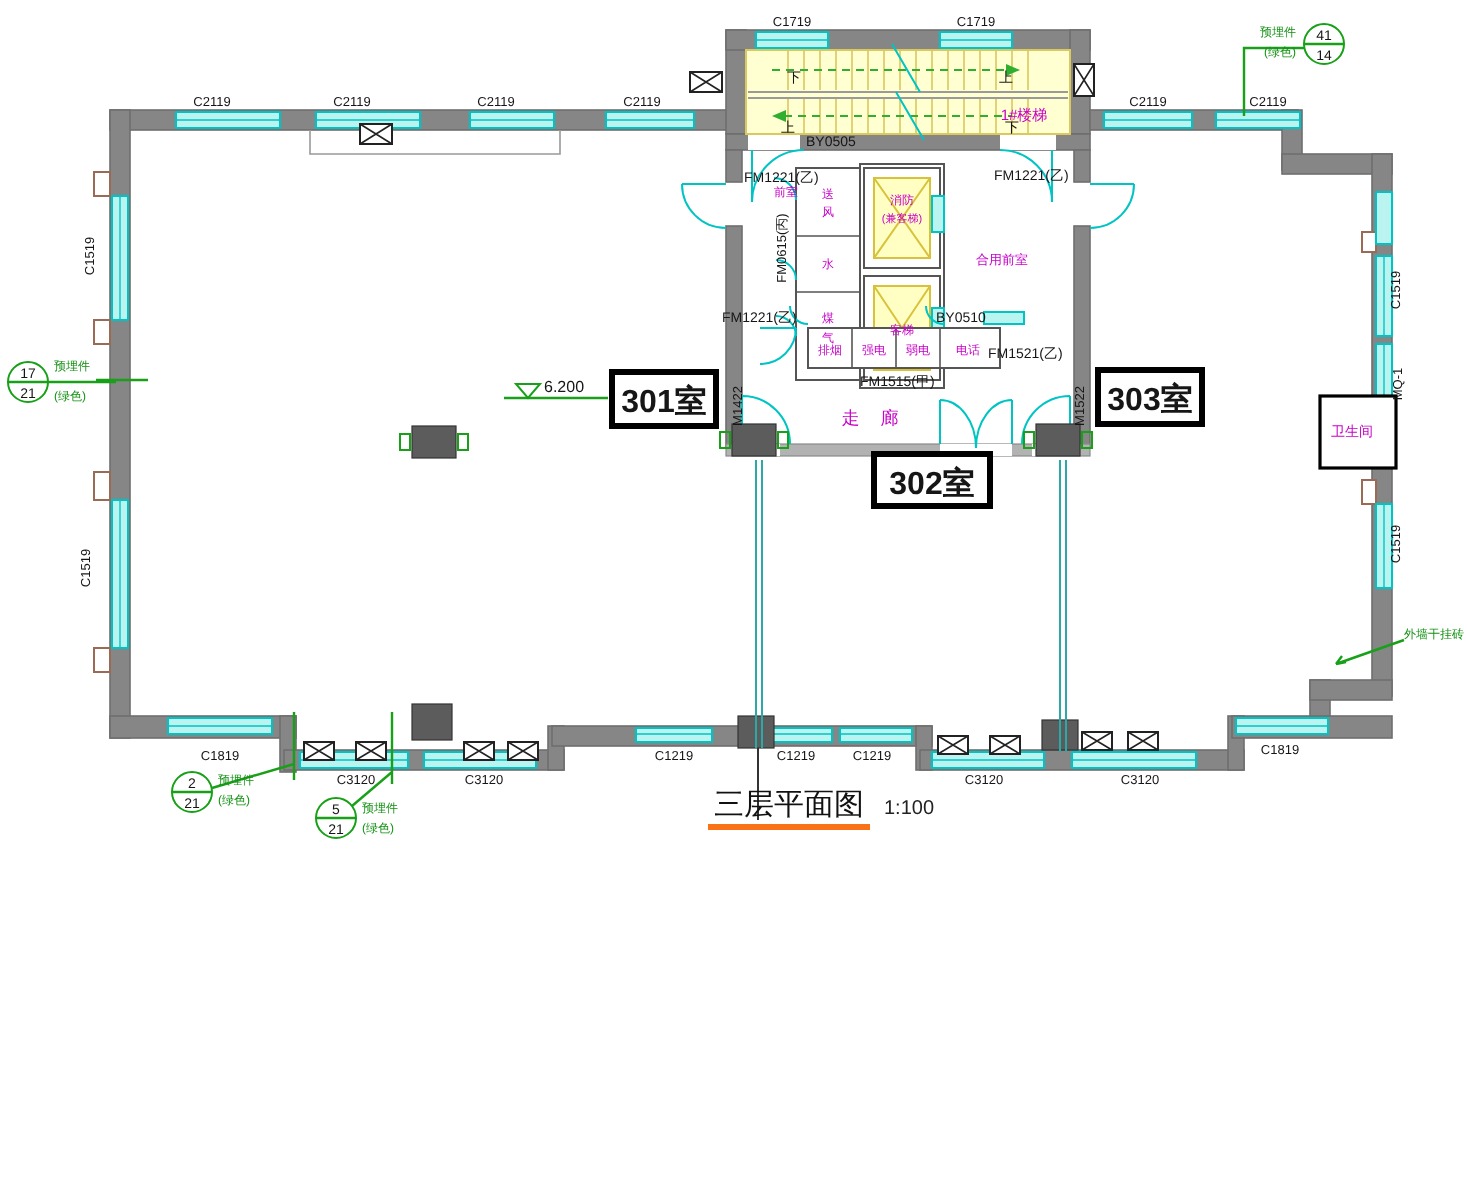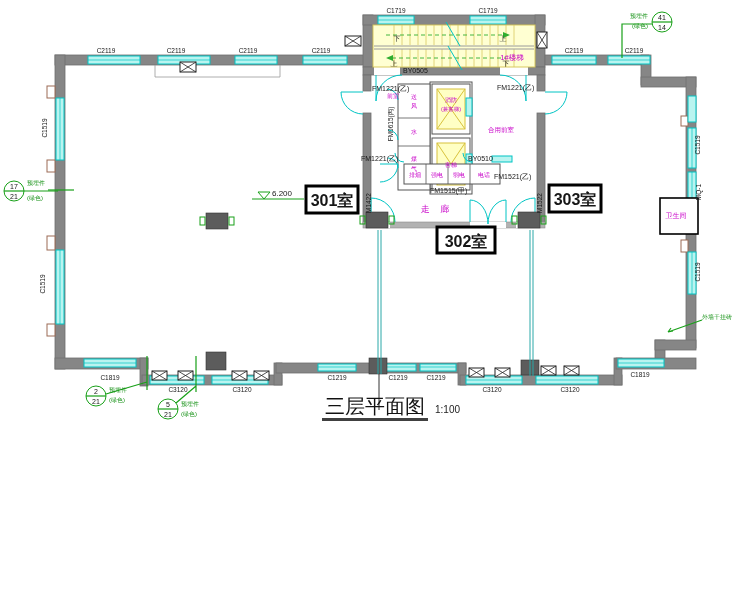--- a/index.html
+++ b/index.html
@@ -33,21 +33,21 @@
   .part{stroke:#2ba8a8;stroke-width:1;fill:none}
   .drop{stroke:#333;stroke-width:1;fill:none}
   
   text{font-family:"Liberation Sans",sans-serif}
   .t55{font-size:5.5px}.t6{font-size:6px}.t65{font-size:6.5px}.t7{font-size:7px}
   .t75{font-size:7.5px}.t8{font-size:8px}.t9{font-size:9px}
   .t16{font-size:16px;font-weight:bold}
   .ink{fill:#161616}.mag{fill:#c800c8}.grn{fill:#149114}
   
   .plan-title{position:absolute;left:322px;top:393px;white-space:nowrap;color:#111;}
-  .plan-title .tt{font-size:20px;border-bottom:3px solid #404040;padding:0 3px 1px 3px;}
+  .plan-title .tt{font-size:15px;border-bottom:3px solid #f97316;padding:0 3px 1px 3px;margin-left:32px;}
   .plan-title .sc{font-size:10px;margin-left:7px;color:#222;}
   .notes{position:absolute;left:204px;top:421px;color:#bf3226;white-space:nowrap;
          font-family:"Liberation Serif","DejaVu Serif",serif;font-size:22px;line-height:31px;}
 </style>
 </head>
 <body>
 
 <div class="stage">
 
 <svg class="plan-svg" width="734" height="420" viewBox="0 0 734 420">

